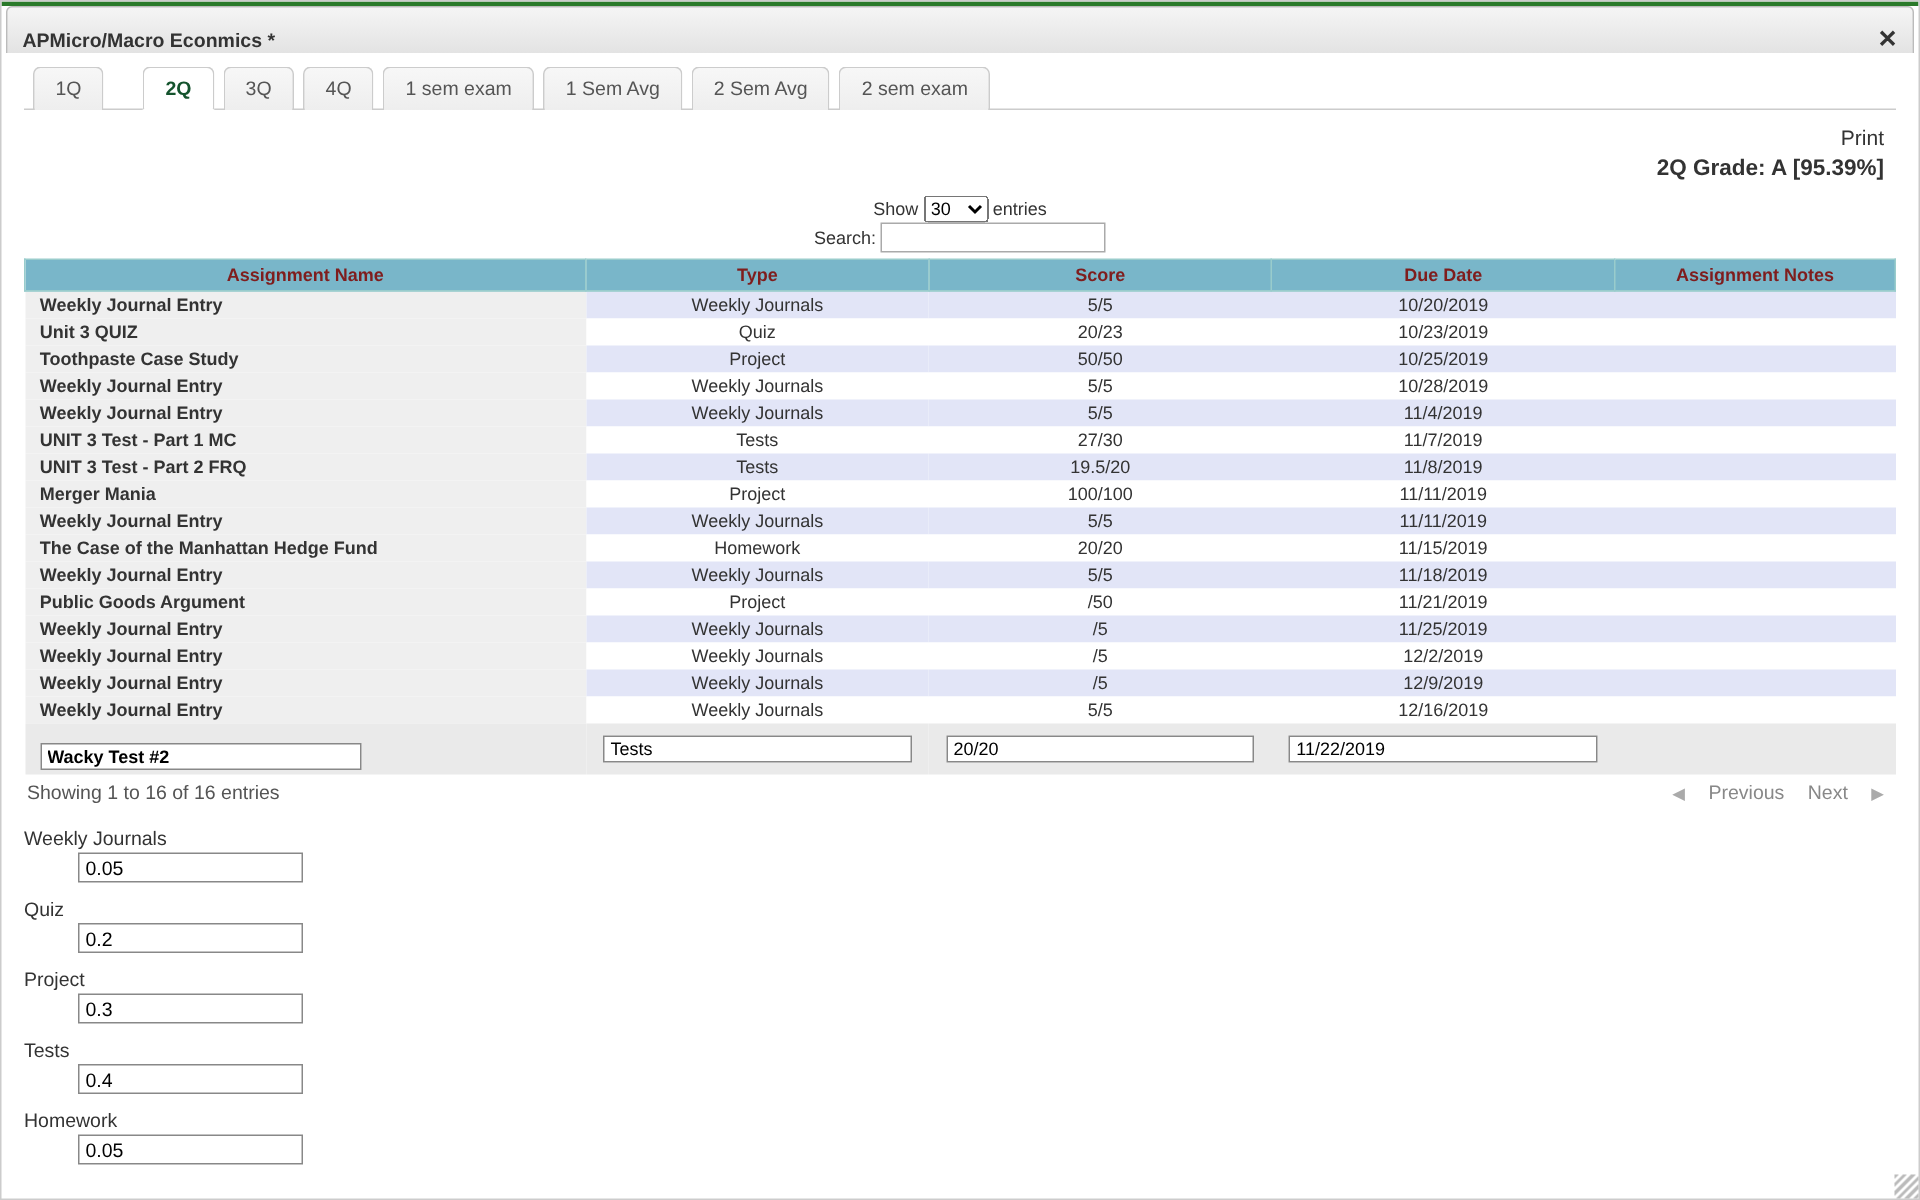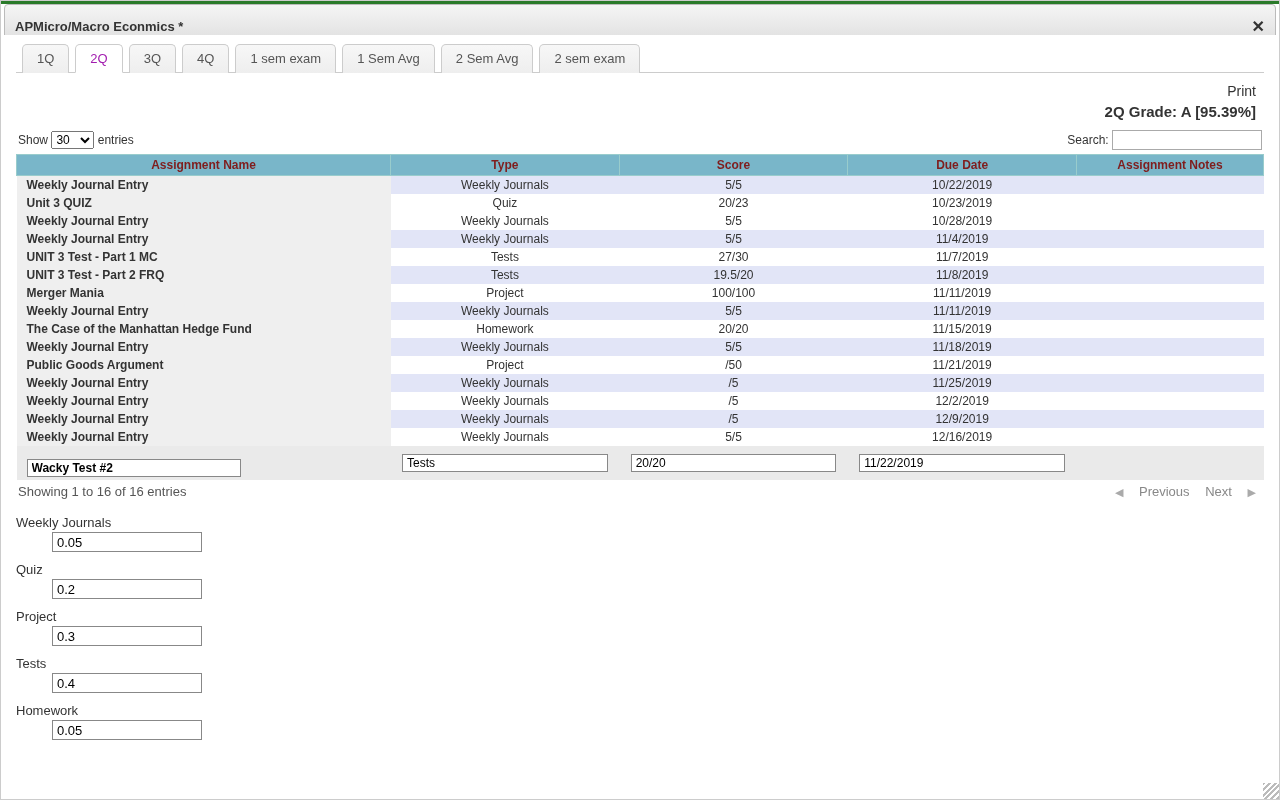--- a/index.html
+++ b/index.html
@@ -7,25 +7,25 @@
   .viewport { width:1280px; height:800px; position:relative; overflow:hidden; border:1px solid #ccc; }
   .topborder { position:absolute; top:0; left:0; right:0; height:3px; background:#2a7a2a; }
   .titlebar { position:absolute; top:3px; left:3px; right:3px; height:44px;
     background:linear-gradient(#f5f5f5,#dcdcdc); border:1px solid #bbb; border-radius:4px 4px 0 0;
     display:flex; align-items:center; padding:0 10px; font-weight:bold; color:#333; font-size:13px;}
   .titlebar .close { margin-left:auto; font-weight:bold; font-size:16px; cursor:pointer; }
   .content { position:absolute; top:34px; left:3px; right:3px; bottom:3px; overflow-y:scroll; background:#fff; padding:0 12px 20px 12px; }
   .tabs { display:flex; gap:6px; margin:8px 0 10px 0; border-bottom:1px solid #ccc; padding-left:6px;}
   .tab { padding:6px 14px; border:1px solid #ccc; border-bottom:none; border-radius:5px 5px 0 0;
     background:linear-gradient(#f7f7f7,#eee); color:#555; cursor:pointer; font-size:13px; position:relative; top:1px;}
-  .tab.active { background:#fff; color:#a21caf; font-weight:normal; border-bottom:1px solid #fff;}
+  .tab.active { background:#fff; color:#14532d; font-weight:bold; border-bottom:1px solid #fff;margin-left:20px;}
   .printrow { text-align:right; margin:4px 8px 2px 0;}
   .printlink { color:#333; cursor:pointer; font-size:14px;}
   .gradeline { text-align:right; font-weight:bold; font-size:15px; margin:4px 8px 10px 0;}
-  .controls { display:flex; align-items:center; justify-content:space-between; margin:0 2px 4px 2px;}
+  .controls { display:flex; align-items:center; justify-content:space-between; margin:0 2px 4px 2px;flex-direction:column;}
   .controls select { font-size:12px; }
   .controls input[type=text]{ width:150px; height:20px; border:1px solid #aaa; font-size:12px; padding:1px 3px;}
   table.grades { width:100%; border-collapse:collapse; font-size:12px; }
   table.grades thead th { background:#79b6c9; color:#7f1d1d; font-weight:bold; text-align:center;
     border:1px solid #9cc; padding:3px 6px; font-size:12px;}
   table.grades tbody td { padding:2px 6px; border:0; height:18px; font-size:12px;}
   table.grades tbody tr.odd  td.namecol { background:#efefef; }
   table.grades tbody tr.even td.namecol { background:#efefef; }
   table.grades tbody tr.odd  td.valcol { background:#e2e5f7; }
   table.grades tbody tr.even td.valcol { background:#ffffff; }
@@ -92,28 +92,35 @@
             <th>Score</th>
             <th>Due Date</th>
             <th>Assignment Notes</th>
           </tr>
         </thead>
       <tbody id="tbody">
           <tr class="odd">
             <td class="namecol">Weekly Journal Entry</td>
             <td class="valcol">Weekly Journals</td>
             <td class="valcol">5/5</td>
-            <td class="valcol">10/22/2019</td>
+            <td class="valcol">10/20/2019</td>
             <td class="valcol notescol"></td>
           </tr>
           <tr class="even">
             <td class="namecol">Unit 3 QUIZ</td>
             <td class="valcol">Quiz</td>
             <td class="valcol">20/23</td>
             <td class="valcol">10/23/2019</td>
+            <td class="valcol notescol"></td>
+          </tr>
+          <tr class="odd">
+            <td class="namecol">Toothpaste Case Study</td>
+            <td class="valcol">Project</td>
+            <td class="valcol">50/50</td>
+            <td class="valcol">10/25/2019</td>
             <td class="valcol notescol"></td>
           </tr>
           <tr class="even">
             <td class="namecol">Weekly Journal Entry</td>
             <td class="valcol">Weekly Journals</td>
             <td class="valcol">5/5</td>
             <td class="valcol">10/28/2019</td>
             <td class="valcol notescol"></td>
           </tr>
           <tr class="odd">

